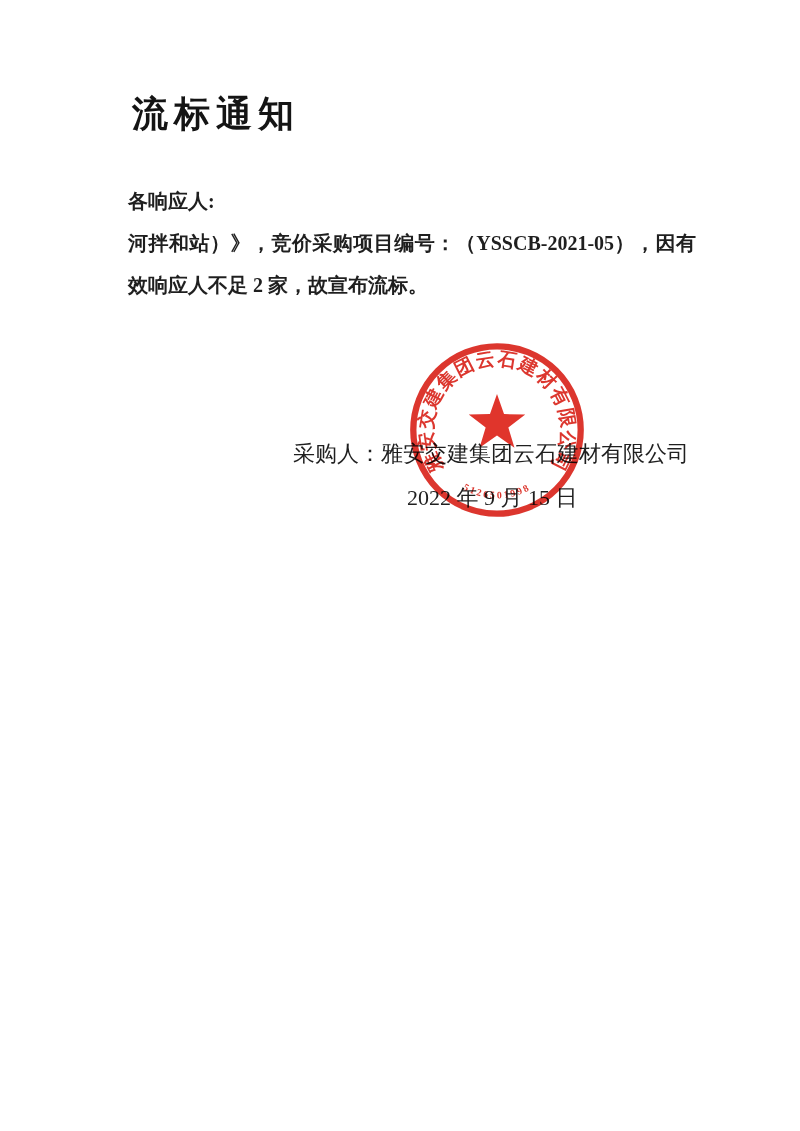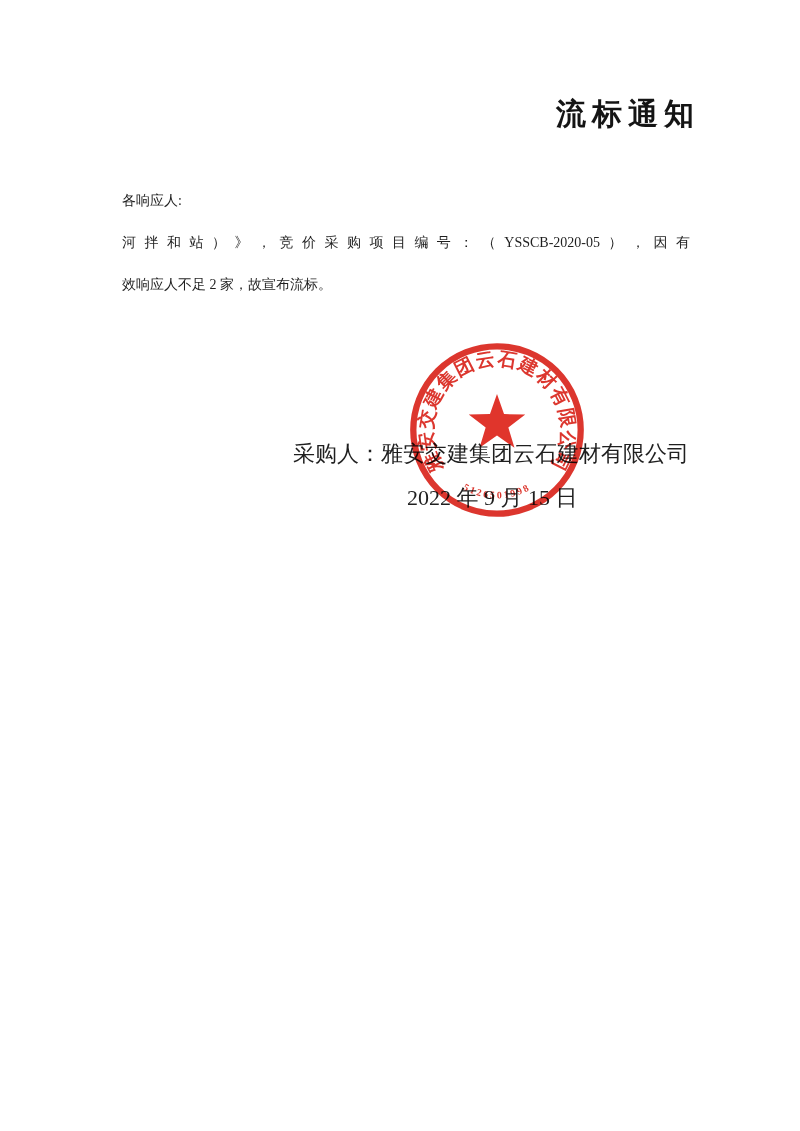--- a/index.html
+++ b/index.html
@@ -15,35 +15,36 @@
     overflow: hidden;
     font-family: "Liberation Serif", "DejaVu Serif", serif;
     color: #1f1f1f;
   }
   .doc-title {
     position: absolute;
     top: 96px;
     left: 122px;
     width: 568px;
     padding-left: 10px;
-    text-align: right;
+    text-align: left;
     font-family: "Liberation Sans", "DejaVu Sans", sans-serif;
-    font-size: 30px;
+    font-size: 36px;
     font-weight: 700;
     letter-spacing: 6px;
     line-height: 36px;
     color: #141414;
   }
   .content {
     position: absolute;
     top: 180px;
-    left: 122px;
+    left: 128px;
     width: 568px;
-    font-size: 14px;
+    font-size: 20px;
     line-height: 42px;
+    font-weight: bold;
   }
   .salutation {
     text-align: left;
   }
   .body-line {
     text-align: justify;
     text-align-last: justify;
   }
   .body-line.first {
     text-indent: 36px;
@@ -96,21 +97,21 @@
 </style>
 </head>
 <body>
 
 <div class="page">
 
   <div class="doc-title">流标通知</div>
 
   <div class="content">
     <div class="salutation">各响应人:</div>
-    <div class="body-line">河拌和站）》，竞价采购项目编号：（YSSCB-2020-05），因有</div>
+    <div class="body-line">河拌和站）》，竞价采购项目编号：（YSSCB-2021-05），因有</div>
     <div class="body-line last">效响应人不足 2 家，故宣布流标。</div>
   </div>
 
   <div class="sig-purchaser">
     <span>采购人：</span><span>雅安交建集团云石建材有限公司</span>
   </div>
 
   <div class="sig-date">2022 年 9 月 15 日</div>
 
   <div class="seal">

